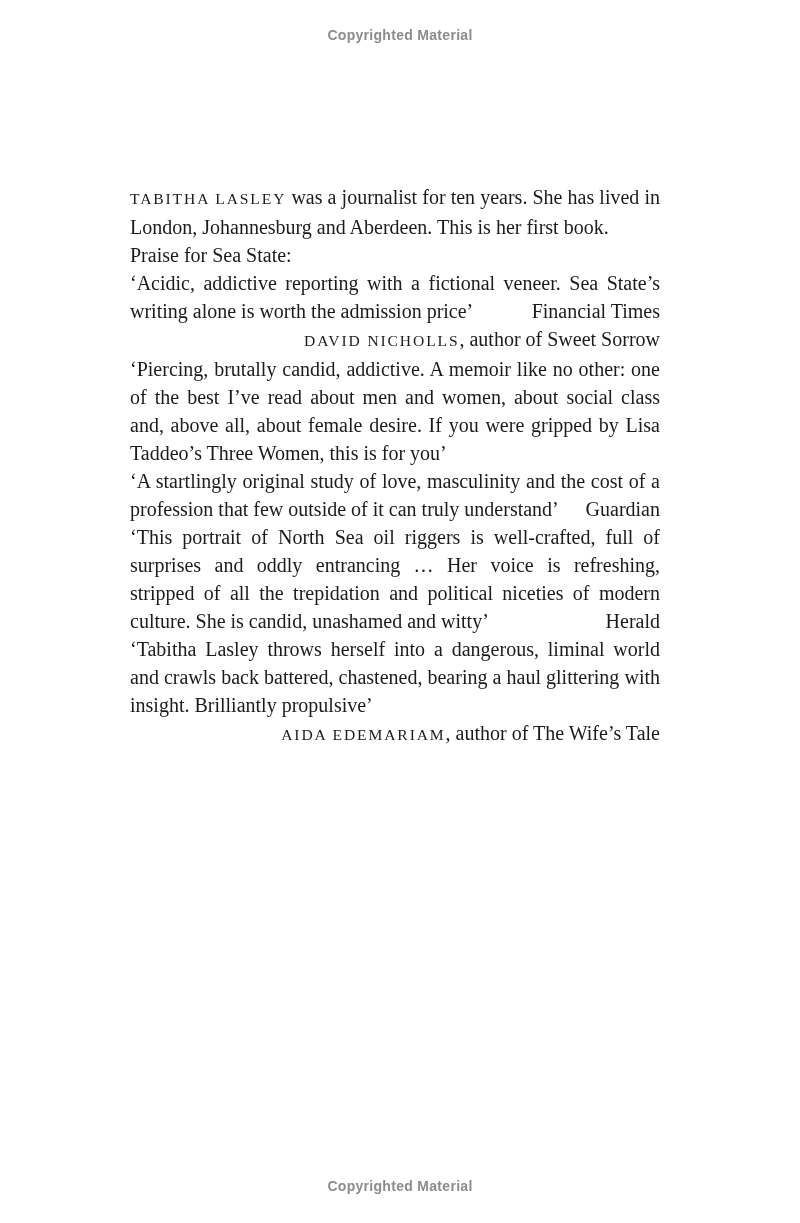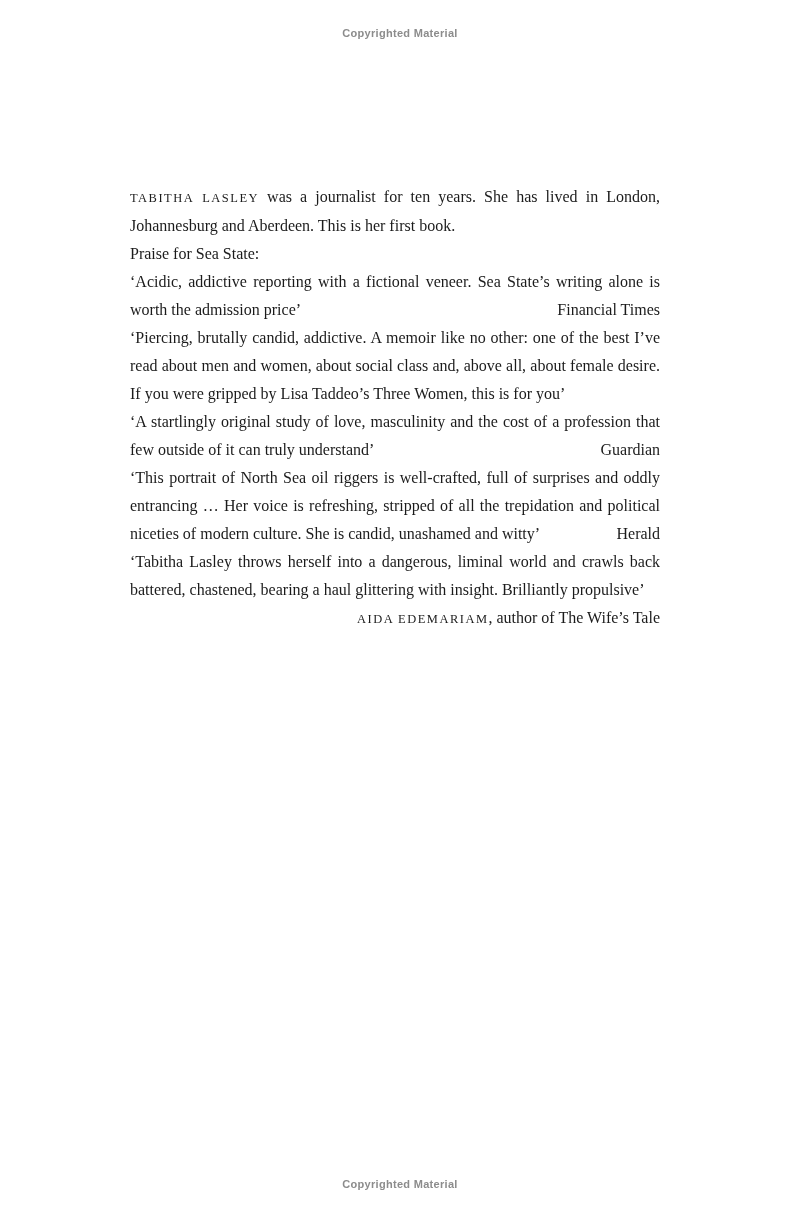--- a/index.html
+++ b/index.html
@@ -16,34 +16,34 @@
     overflow: hidden;
     font-family: "Liberation Serif", serif;
     color: #1b1b1b;
   }
   .copyright {
     position: absolute;
     left: 0;
     right: 0;
     text-align: center;
     font-family: "Liberation Sans", sans-serif;
-    font-size: 11px;
+    font-size: 14px;
     font-weight: 700;
     letter-spacing: 0.3px;
     color: #8c8c8c;
   }
   .copyright.top { top: 27px; }
   .copyright.bottom { top: 1178px; }
 
   .text-block {
     position: absolute;
     left: 130px;
     top: 183px;
     width: 530px;
-    font-size: 16px;
+    font-size: 20px;
     line-height: 28px;
   }
   .text-block p, .text-block figure, .text-block blockquote {
     margin: 0;
     padding: 0;
   }
   .bio {
     text-align: justify;
     margin-bottom: 53px;
   }
@@ -83,20 +83,21 @@
 
     <p class="praise-heading"><span class="run normal">Praise for </span><span class="run italic">Sea State</span><span class="run normal">:</span></p>
 
     <div id="blurbs">
   <figure class="blurb">
     <blockquote class="quote"><span class="run normal">‘Acidic, addictive reporting with a fictional veneer. </span><span class="run italic">Sea State</span><span class="run normal">’s writing alone is worth the admission price’</span><span class="source"><span class="run italic">Financial Times</span></span></blockquote>
 
   </figure>
 
   <figure class="blurb">
+    <figcaption class="attribution"><span class="run smallcaps">DAVID NICHOLLS</span><span class="run normal">, author of </span><span class="run italic">Sweet Sorrow</span></figcaption>
   </figure>
 
   <figure class="blurb">
     <blockquote class="quote"><span class="run normal">‘Piercing, brutally candid, addictive. A memoir like no other: one of the best I’ve read about men and women, about social class and, above all, about female desire. If you were gripped by Lisa Taddeo’s </span><span class="run italic">Three Women</span><span class="run normal">, this is for you’</span></blockquote>
   </figure>
 
   <figure class="blurb">
     <blockquote class="quote"><span class="run normal">‘A startlingly original study of love, masculinity and the cost of a profession that few outside of it can truly understand’</span><span class="source"><span class="run italic">Guardian</span></span></blockquote>
 
   </figure>

